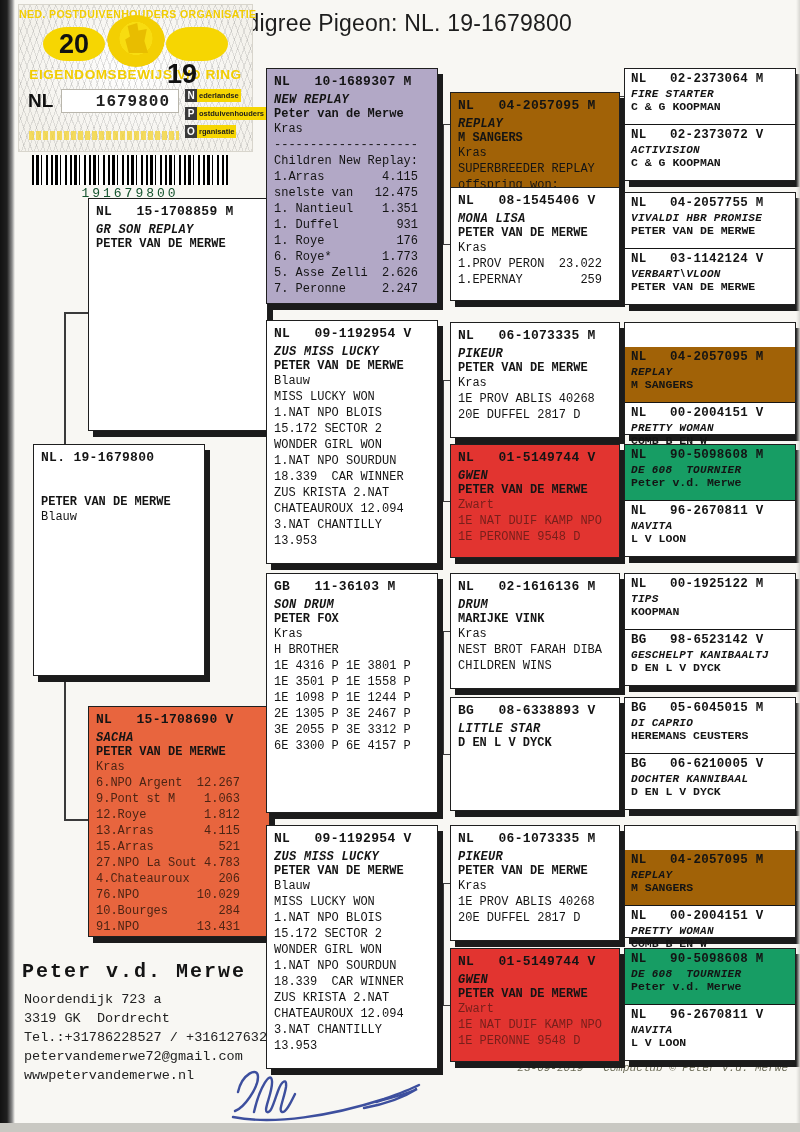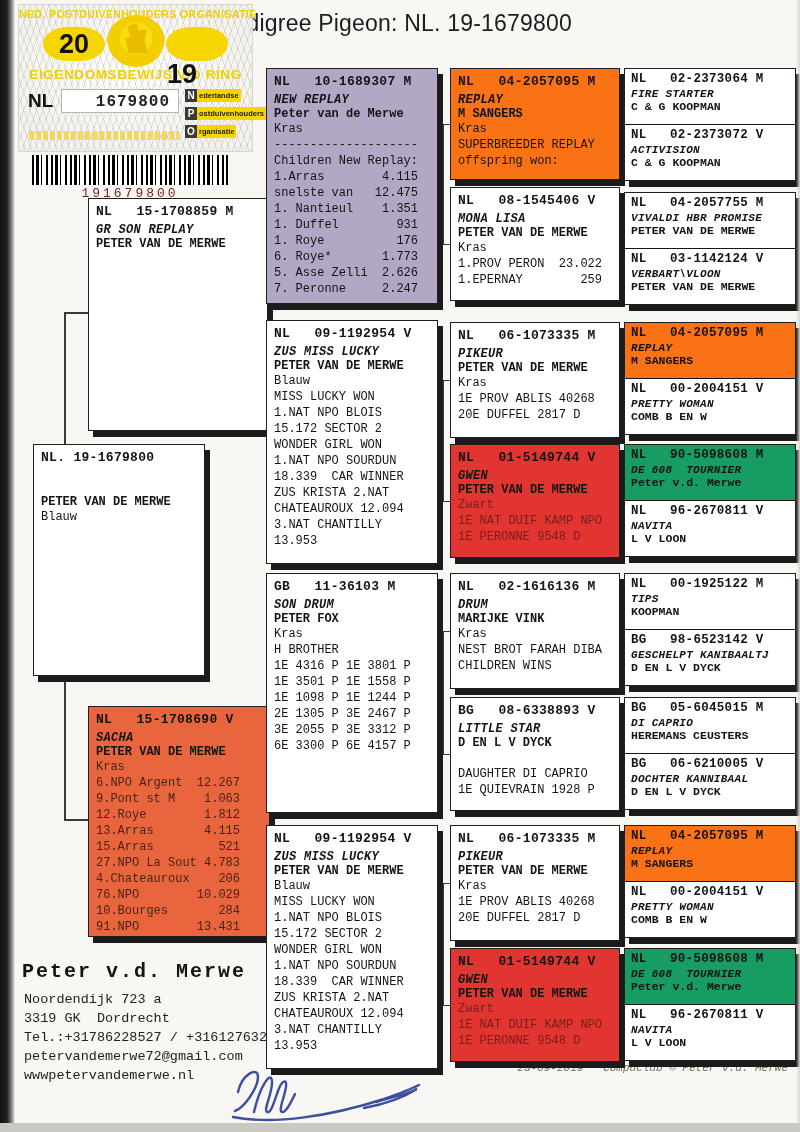--- a/index.html
+++ b/index.html
@@ -42,30 +42,30 @@
   .npo-row{position:absolute;left:166px;height:15px;white-space:nowrap;}
   .npo-l{display:inline-block;width:12px;height:13px;background:#3a3a3a;color:#fff;
     font-family:"Liberation Sans",sans-serif;font-weight:bold;font-size:10px;text-align:center;line-height:13px;vertical-align:top;}
   .npo-w{display:inline-block;height:13px;background:#f6d602;color:#1c1c1c;
     font-family:"Liberation Sans",sans-serif;font-weight:bold;font-size:7.5px;line-height:13px;padding:0 2px;vertical-align:top;}
   .st-smallprint{position:absolute;left:10px;top:126px;width:150px;height:9px;
     background:repeating-linear-gradient(90deg,#f3d43a 0 5px,transparent 5px 7px);opacity:.8;}
   .barcode{position:absolute;left:32px;top:155px;width:196px;height:30px;
     background:repeating-linear-gradient(90deg,#000 0 2px,#fff 2px 4px,#000 4px 7px,#fff 7px 9px,#000 9px 10px,#fff 10px 14px,#000 14px 16px,#fff 16px 19px);}
   .barcode-num{position:absolute;left:32px;top:186px;width:196px;text-align:center;
-    font-size:13px;letter-spacing:3px;color:#7f1d1d;}
+    font-size:13px;letter-spacing:3px;color:#14532d;}
 
   
   .pbox{position:absolute;background:#fff;border:1.5px solid #1f1f1f;box-shadow:5px 6px 0 0 #1b1b1b;
     box-sizing:border-box;padding:5px 7px 4px 7px;z-index:2;}
   .ring{font-size:13px;font-weight:bold;white-space:pre;letter-spacing:.3px;margin-bottom:4px;}
   .pname{font-size:12px;font-weight:bold;font-style:italic;white-space:pre;letter-spacing:.3px;}
   .powner{font-size:12px;font-weight:bold;white-space:pre;}
   .plines{font-size:12px;line-height:16px;white-space:pre;}
-  .bg-purple{background:#b2a8c6;} .bg-yellow{background:#f97316;}
+  .bg-purple{background:#b2a8c6;} .bg-yellow{background:#a16207;margin-top:24px;}
   .bg-red{background:#e23430;} .bg-orange{background:#e8653e;} .bg-green{background:#179d64;}
   .bg-red .plines{color:#771f1b;} .bg-orange .plines{color:#4c2414;}
   .subject-gap{height:26px;}
 
   
   .pairbox{position:absolute;width:172px;height:113px;background:#fff;border:1.5px solid #1f1f1f;
     box-shadow:5px 6px 0 0 #1b1b1b;box-sizing:border-box;z-index:2;}
   .half{height:55px;box-sizing:border-box;padding:3px 6px;overflow:hidden;}
   .half + .half{border-top:1.5px solid #151515;}
   .half .ring{font-size:12.5px;margin-bottom:2px;}
@@ -276,23 +276,20 @@
     <div class="powner">MARIJKE VINK</div>
     <div class="plines">Kras
 NEST BROT FARAH DIBA
 CHILDREN WINS</div>
   </div>
 
   <div class="pbox" style="left:450px;top:697px;width:170px;height:114px;">
     <div class="ring">BG   08-6338893 V</div>
     <div class="pname">LITTLE STAR</div>
     <div class="powner">D EN L V DYCK</div>
-    <div class="plines">
-DAUGHTER DI CAPRIO
-1E QUIEVRAIN 1928 P</div>
   </div>
 
   <div class="pbox" style="left:450px;top:825px;width:170px;height:116px;">
     <div class="ring">NL   06-1073335 M</div>
     <div class="pname">PIKEUR</div>
     <div class="powner">PETER VAN DE MERWE</div>
     <div class="plines">Kras
 1E PROV ABLIS 40268
 20E DUFFEL 2817 D</div>
   </div>

